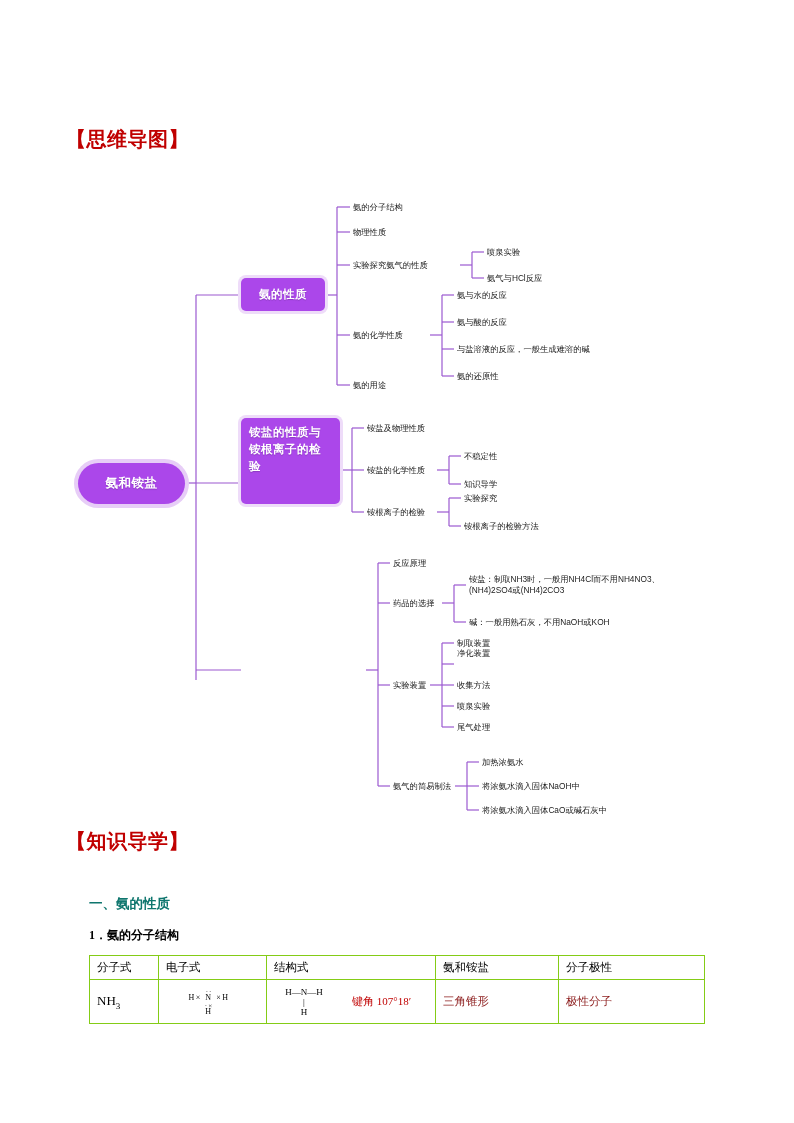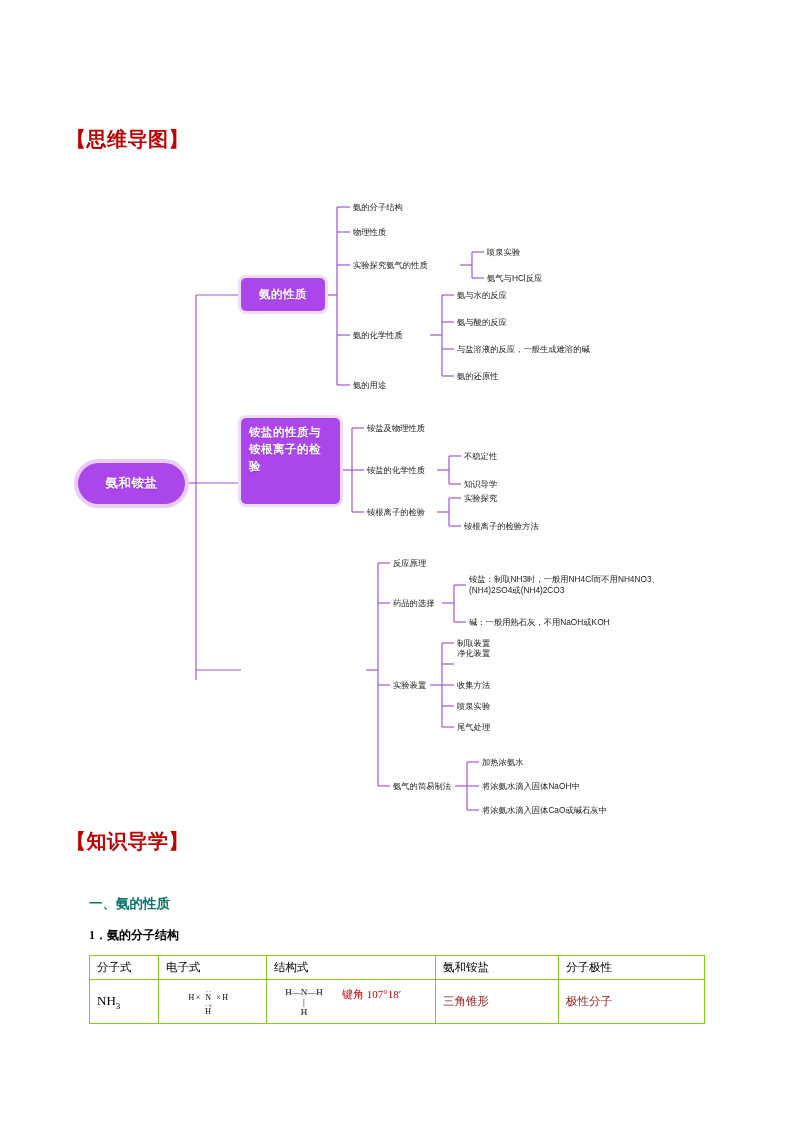--- a/index.html
+++ b/index.html
@@ -110,21 +110,21 @@
     font-family: "Liberation Serif","DejaVu Serif",serif;
     font-size: 8px;
     line-height: 8px;
     text-align: center;
     width: 86px;
     color:#000;
   }
   .lewis .dots { letter-spacing:1px; font-size:7px; height:6px; }
   .lewis .row  { letter-spacing:1.5px; }
 
-  .struct-wrap { display:flex; align-items:flex-start; gap:8px; }
+  .struct-wrap { display:flex; align-items:center; gap:18px; }
   .struct {
     font-family: "Liberation Serif","DejaVu Serif",serif;
     font-size: 9px; line-height: 10px; text-align:center; width:60px; color:#000;
   }
   .angle { color:#c00000; font-size:11px; font-family:"Liberation Serif",serif; }
 </style>
 </head>
 <body>
 
 <div class="sec-head" style="left:66px; top:126px;">【思维导图】</div>

